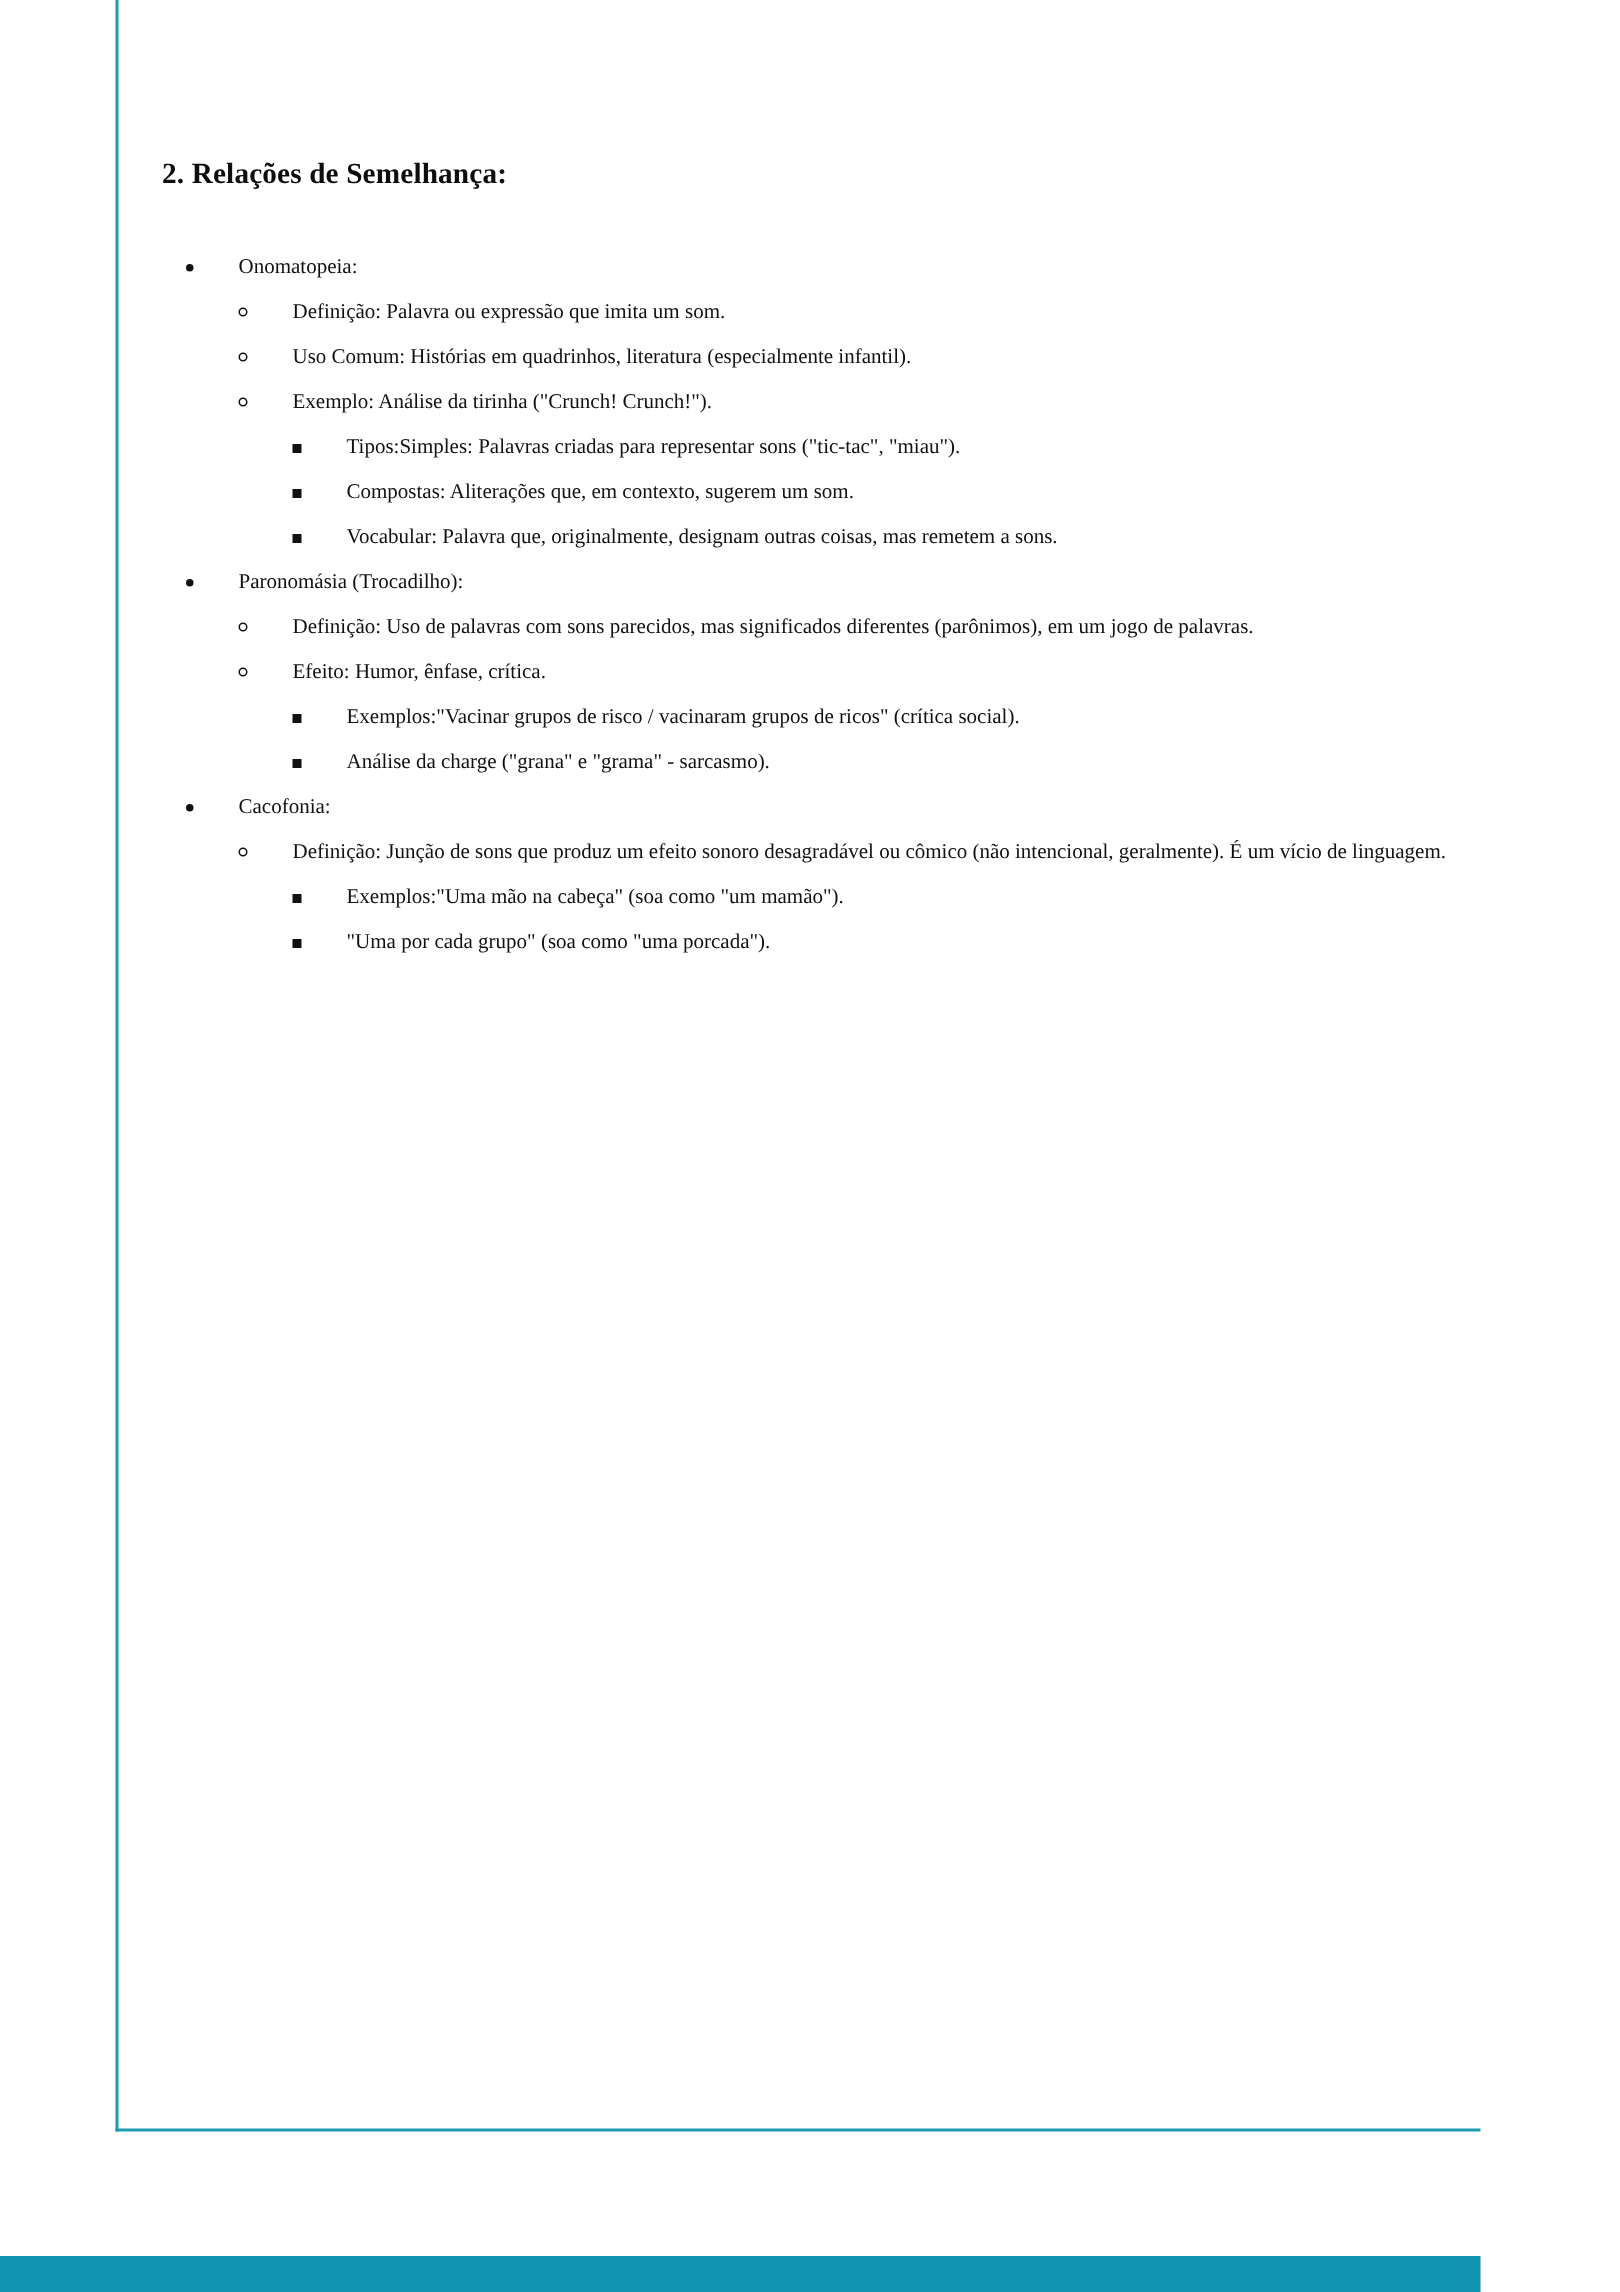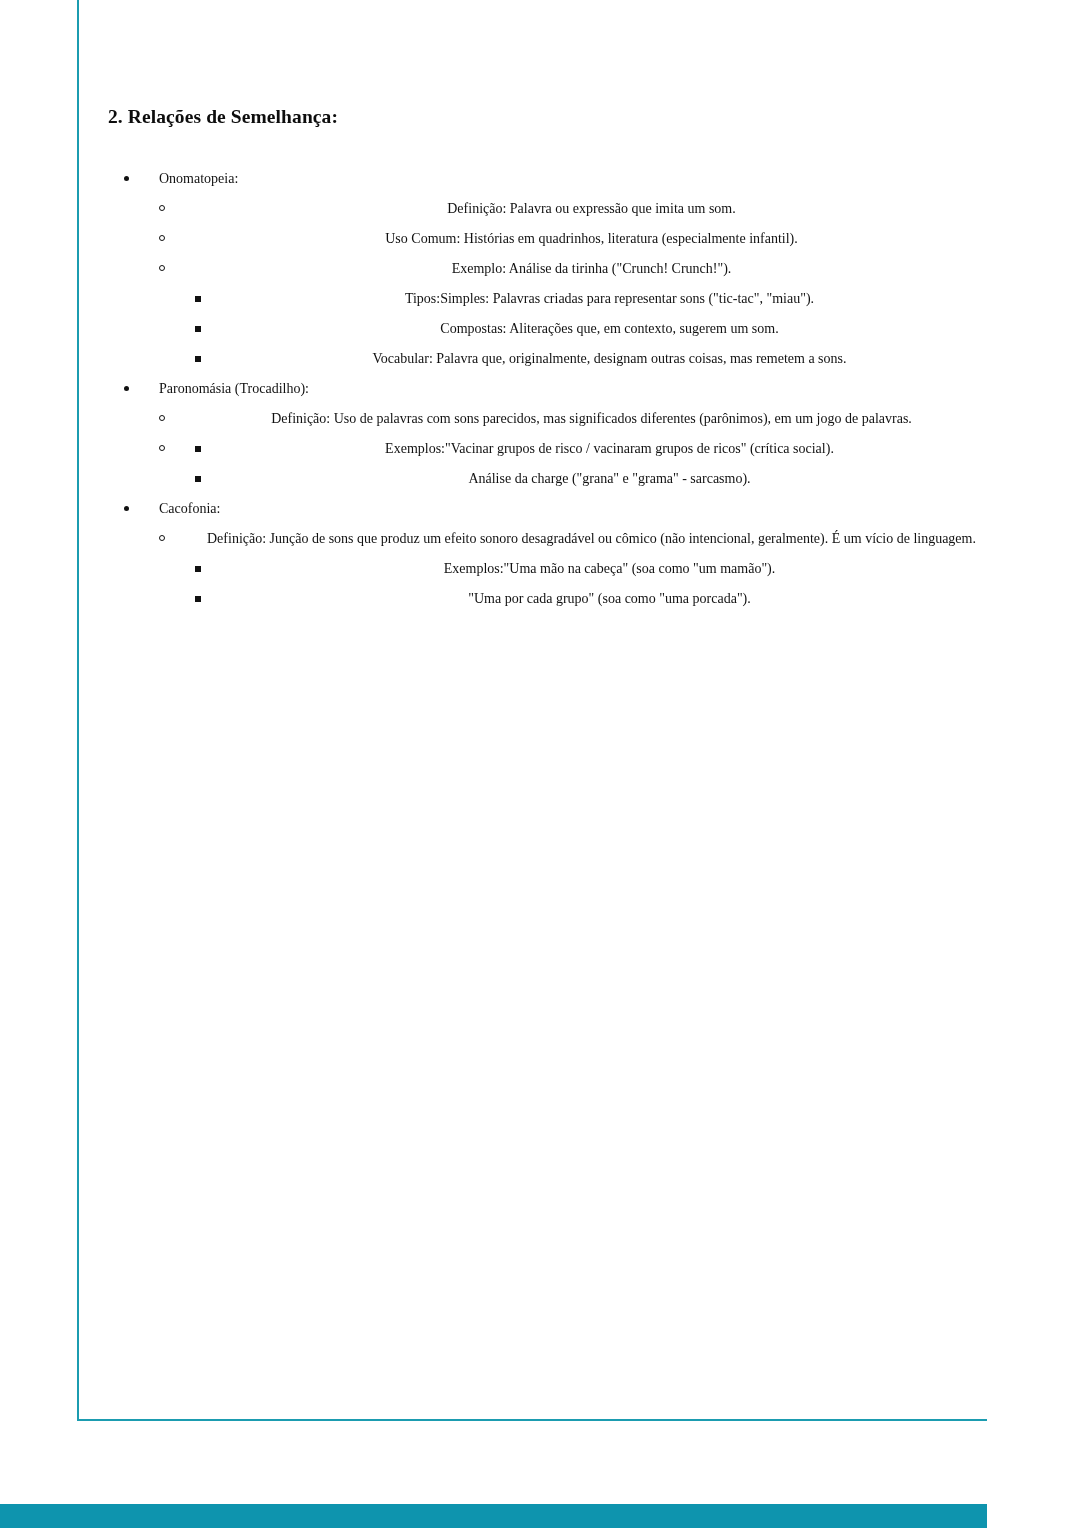--- a/index.html
+++ b/index.html
@@ -84,21 +84,20 @@
     border-radius: 50%;
     background: #111111;
   }
 
   
   .l2 {
     margin-left: 39px;
   }
   .l2 > li.item {
     padding-left: 36px;
-    text-align: center;
   }
   .l2 > li.item > .bullet {
     position: absolute;
     left: 0px;
     top: 11px;
     width: 6px;
     height: 6px;
     border-radius: 50%;
     border: 1.3px solid #111111;
     background: transparent;
@@ -174,20 +173,21 @@
       <li class="item">
         <span class="bullet"></span>
         <span class="text">Paronomásia (Trocadilho):</span>
         <ul class="lvl l2">
           <li class="item">
             <span class="bullet"></span>
             <span class="text">Definição: Uso de palavras com sons parecidos, mas significados diferentes (parônimos), em um jogo de palavras.</span>
           </li>
           <li class="item">
             <span class="bullet"></span>
+            <span class="text">Efeito: Humor, ênfase, crítica.</span>
             <ul class="lvl l3">
               <li class="item">
                 <span class="bullet"></span>
                 <span class="text">Exemplos:"Vacinar grupos de risco / vacinaram grupos de ricos" (crítica social).</span>
               </li>
               <li class="item">
                 <span class="bullet"></span>
                 <span class="text">Análise da charge ("grana" e "grama" - sarcasmo).</span>
               </li>
             </ul>

